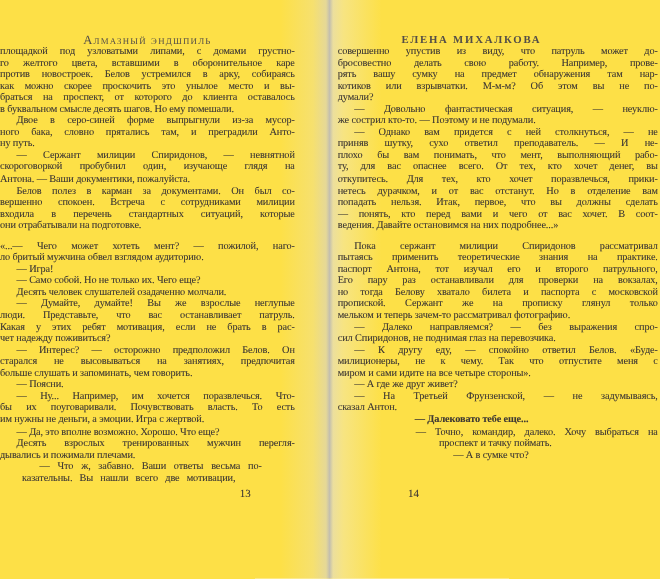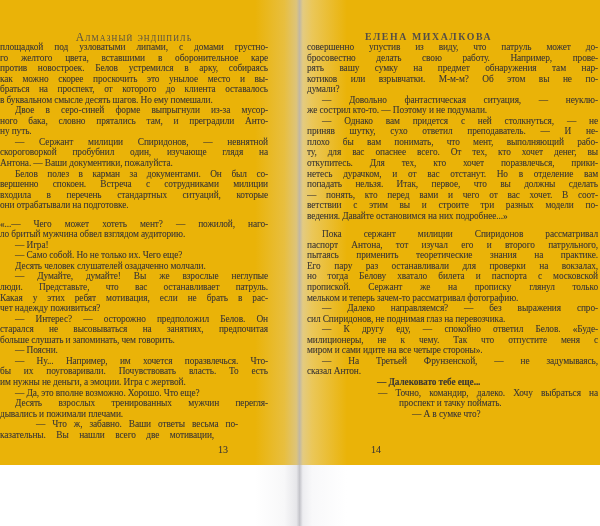--- a/index.html
+++ b/index.html
@@ -1,17 +1,17 @@
 <!DOCTYPE html>
 <html><head>
 <meta charset="utf-8">
 <style>
   html,body{margin:0;padding:0;background:#ffffff;}
   body{width:600px;height:526px;overflow:hidden;font-family:"Liberation Serif","DejaVu Serif",serif;}
-  .spread{position:relative;width:600px;height:465px;background:#eab308;}
+  .spread{position:relative;width:600px;height:526px;background:#fde047;}
   
   .gutter{position:absolute;left:255px;top:0;width:92px;height:526px;pointer-events:none;
     background:linear-gradient(90deg,
       rgba(255,255,255,0) 0%,
       rgba(225,225,229,0.25) 32%,
       rgba(210,210,216,0.55) 45%,
       rgba(185,185,192,0.85) 48.5%,
       rgba(222,222,228,0.55) 52%,
       rgba(236,236,240,0.35) 62%,
       rgba(255,255,255,0) 100%);}
@@ -29,21 +29,21 @@
   .pline.first{padding-left:15px;}
   .pline.plast{text-align-last:left;}
   .section-gap{height:8px;}
   
   .page-right .pbody .pline:nth-last-child(4){margin-left:55px;font-weight:bold;}
   .page-right .pbody .pline:nth-last-child(3){margin-left:56px;}
   .page-right .pbody .pline:nth-last-child(2){margin-left:92px;}
   .page-right .pbody .pline:nth-last-child(1){margin-left:90px;}
   
   .page-left .pbody .pline:nth-last-child(2){margin-right:30px;padding-left:36px;}
-  .page-left .pbody .pline:nth-last-child(1){margin-right:54px;text-align-last:justify;}
+  .page-left .pbody .pline:nth-last-child(1){margin-right:54px;text-align-last:justify;margin-left:20px;}
   .pagenum{position:absolute;top:444px;font-size:10px;color:#3d3833;
     text-shadow:0 0 0.4px rgba(90,75,60,0.35);}
   .pagenum-left{left:218px;}
   .pagenum-right{left:64px;}
 </style>
 </head>
 <body>
 
 <div class="spread">
   <div class="gutter"></div>
@@ -104,35 +104,35 @@
         <div class="pline first">— Довольно фантастическая ситуация, — неуклю-</div>
         <div class="pline plast">же сострил кто-то. — Поэтому и не подумали.</div>
         <div class="pline first">— Однако вам придется с ней столкнуться, — не</div>
         <div class="pline">приняв шутку, сухо ответил преподаватель. — И не-</div>
         <div class="pline">плохо бы вам понимать, что мент, выполняющий рабо-</div>
         <div class="pline">ту, для вас опаснее всего. От тех, кто хочет денег, вы</div>
         <div class="pline">откупитесь. Для тех, кто хочет поразвлечься, прики-</div>
         <div class="pline">нетесь дурачком, и от вас отстанут. Но в отделение вам</div>
         <div class="pline">попадать нельзя. Итак, первое, что вы должны сделать</div>
         <div class="pline">— понять, кто перед вами и чего от вас хочет. В соот-</div>
-        <div class="pline">ветствии с этим вы и строите три разных модели по-</div>
         <div class="pline plast">ведения. Давайте остановимся на них подробнее...»</div>
         <div class="section-gap"></div>
         <div class="pline first">Пока сержант милиции Спиридонов рассматривал</div>
+        <div class="pline">пытаясь применить теоретические знания на практике.</div>
         <div class="pline">паспорт Антона, тот изучал его и второго патрульного,</div>
-        <div class="pline">пытаясь применить теоретические знания на практике.</div>
         <div class="pline">Его пару раз останавливали для проверки на вокзалах,</div>
         <div class="pline">но тогда Белову хватало билета и паспорта с московской</div>
         <div class="pline">пропиской. Сержант же на прописку глянул только</div>
         <div class="pline plast">мельком и теперь зачем-то рассматривал фотографию.</div>
         <div class="pline first">— Далеко направляемся? — без выражения спро-</div>
         <div class="pline plast">сил Спиридонов, не поднимая глаз на перевозчика.</div>
         <div class="pline first">— К другу еду, — спокойно ответил Белов. «Буде-</div>
         <div class="pline">милиционеры, не к чему. Так что отпустите меня с</div>
         <div class="pline plast">миром и сами идите на все четыре стороны».</div>
+        <div class="pline first plast">— А где же друг живет?</div>
         <div class="pline first">— На Третьей Фрунзенской, — не задумываясь,</div>
         <div class="pline plast">сказал Антон.</div>
         <div class="pline first plast">— Далековато тебе еще...</div>
         <div class="pline first">— Точно, командир, далеко. Хочу выбраться на</div>
         <div class="pline plast">проспект и тачку поймать.</div>
         <div class="pline first plast">— А в сумке что?</div>
       </div>
     <div class="pagenum pagenum-right">14</div>
   </div>
 </div>

